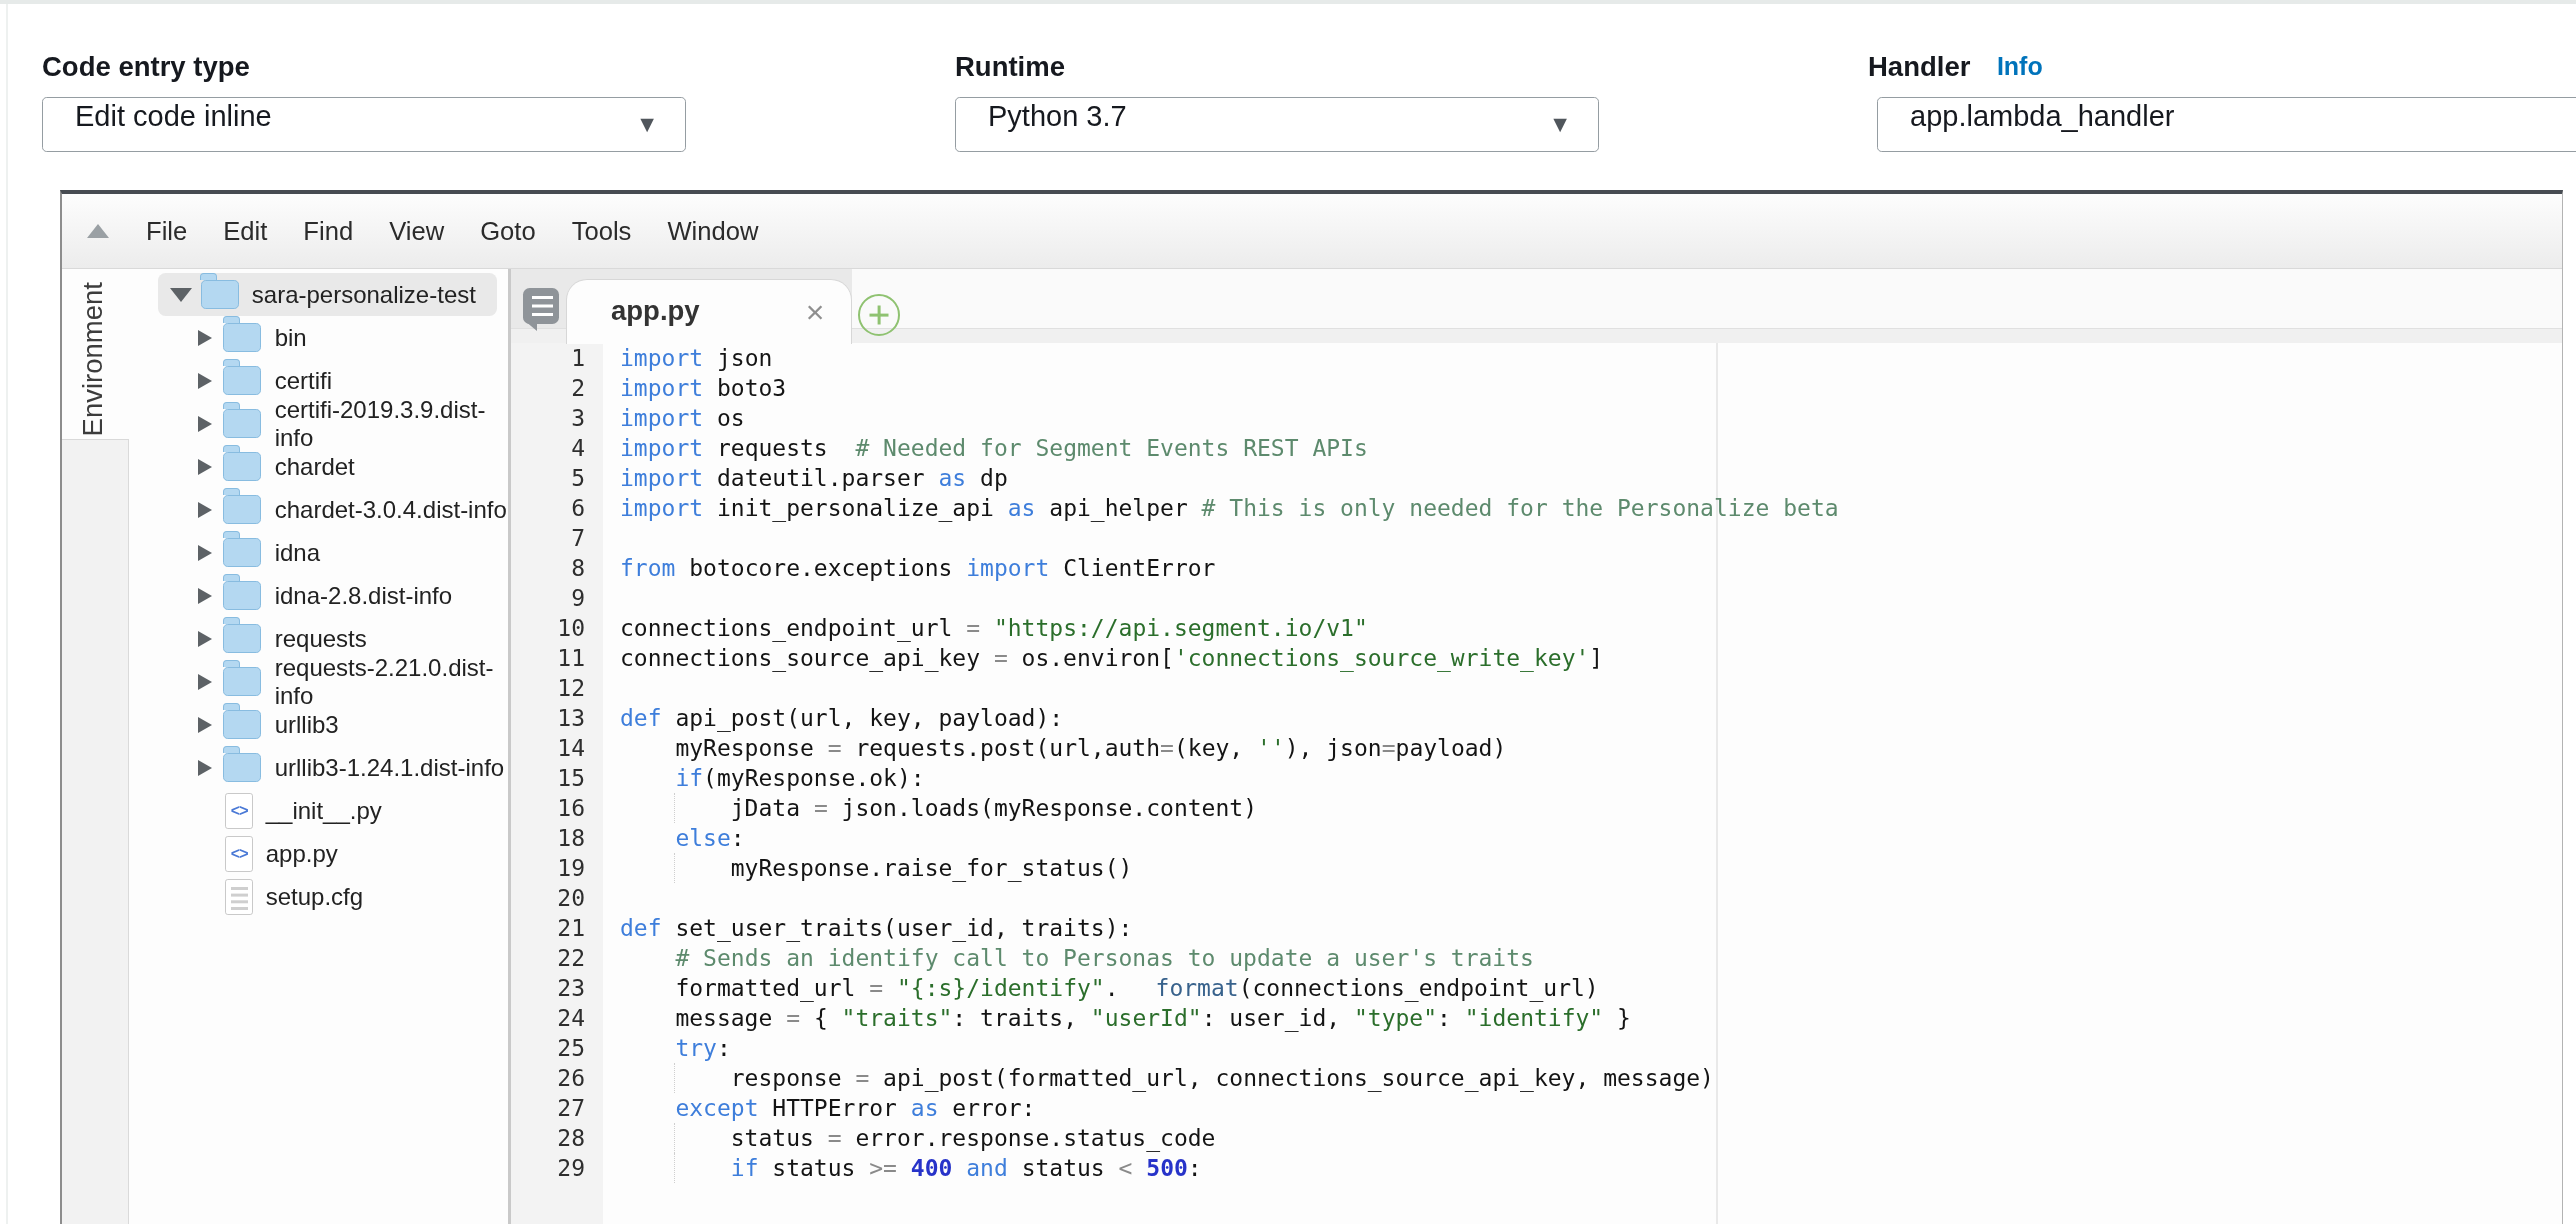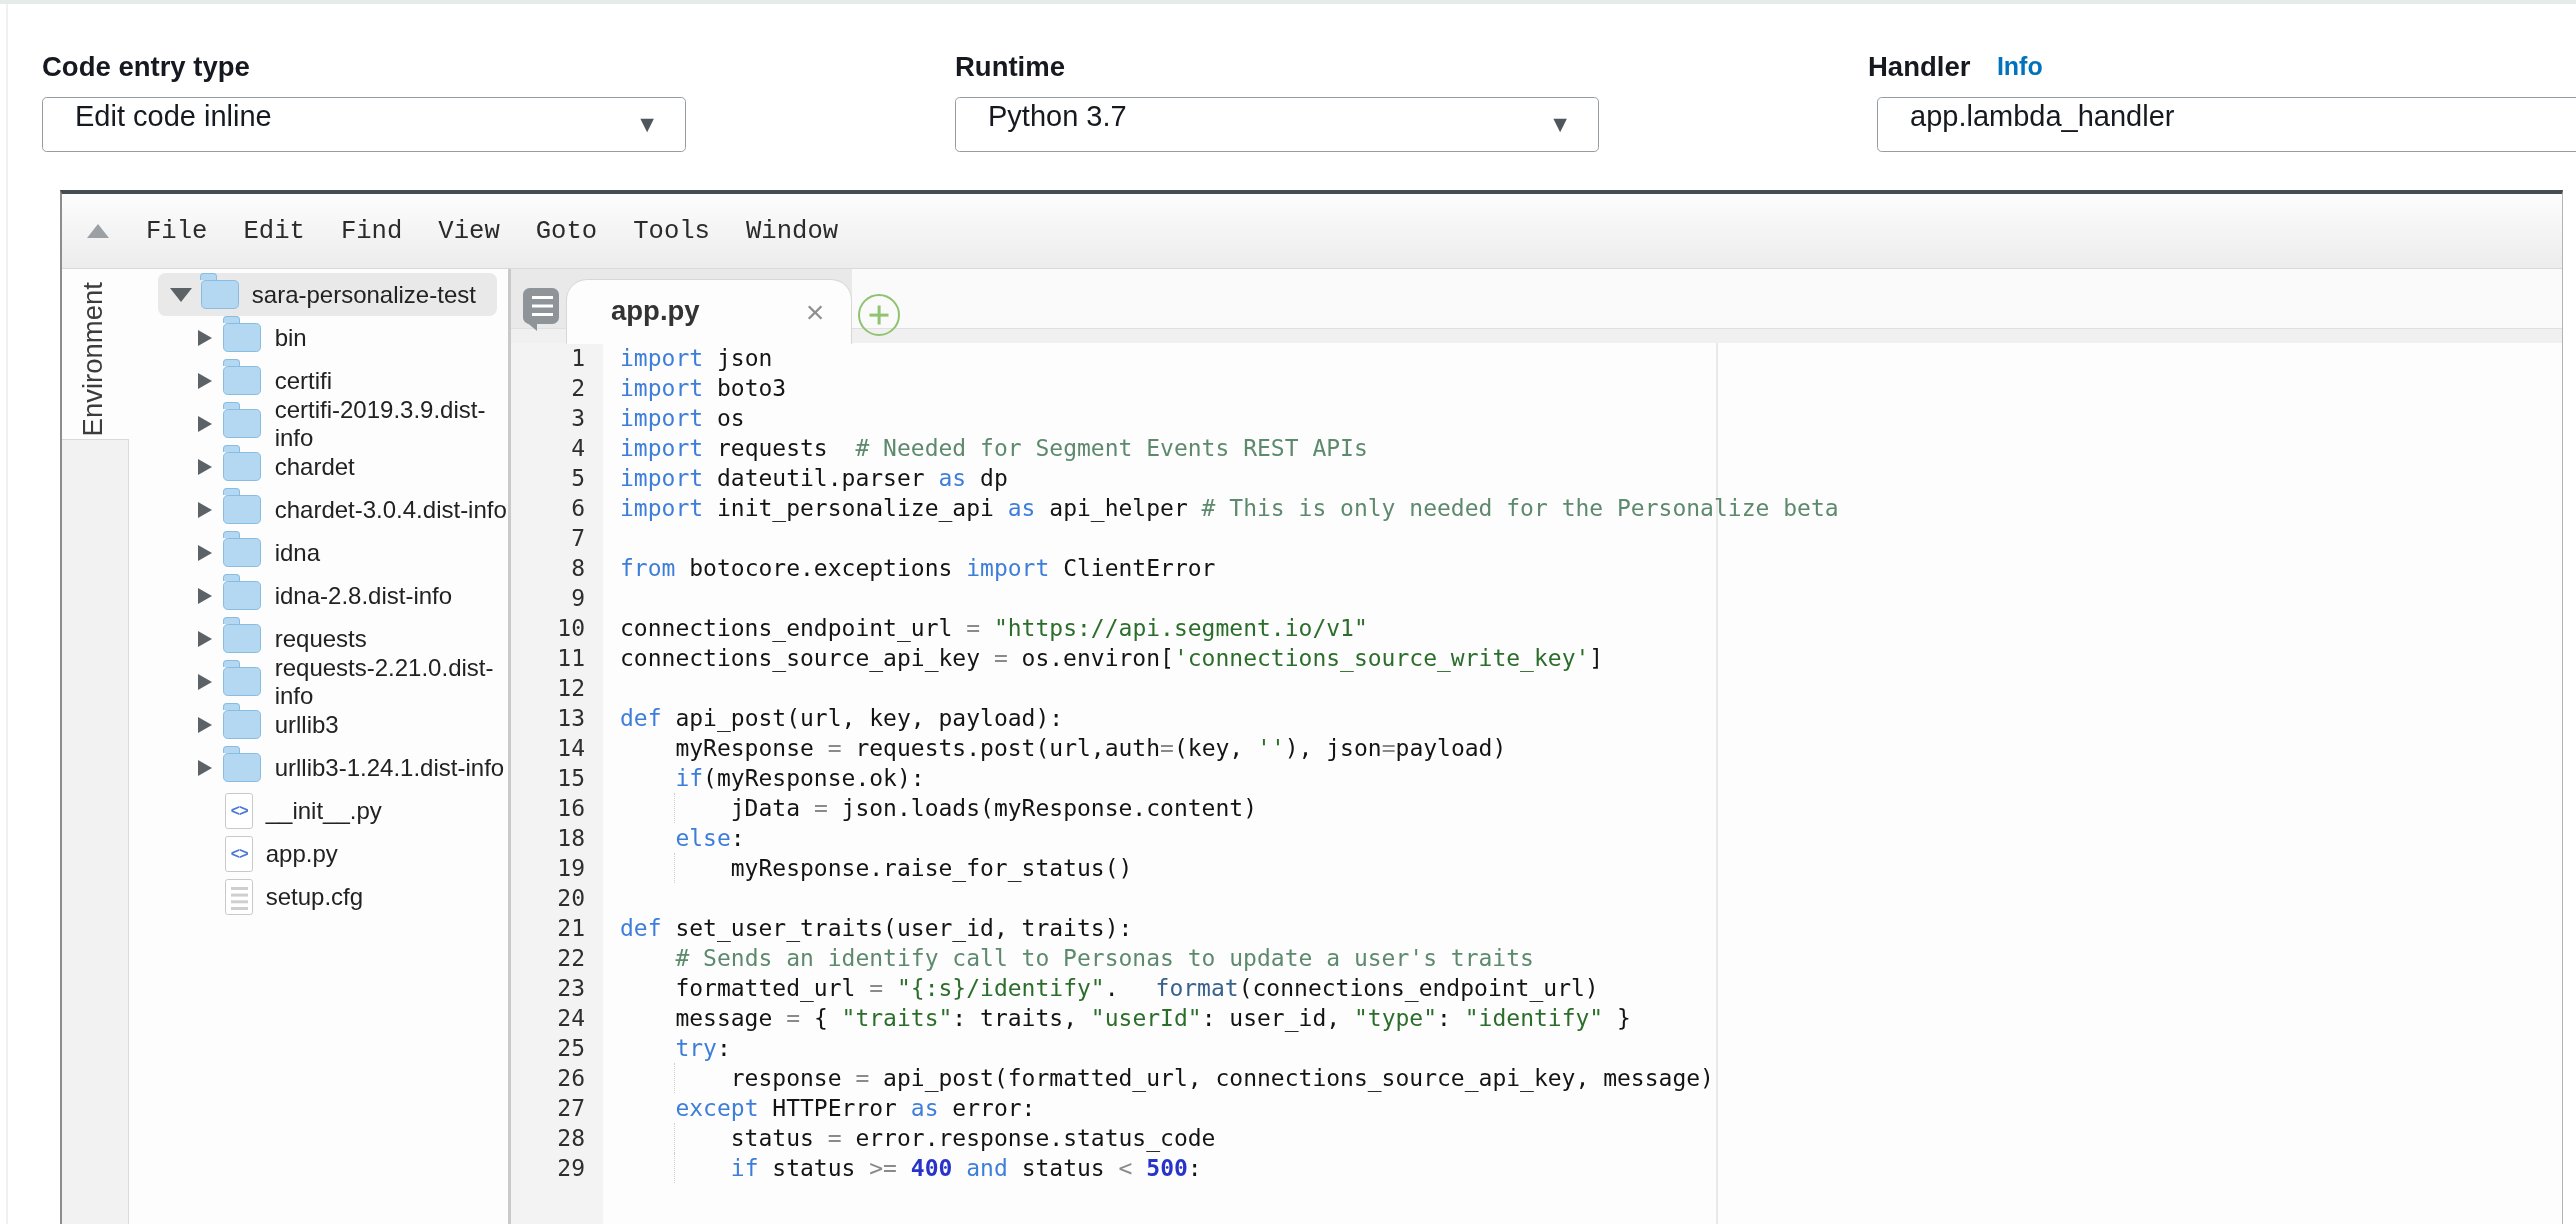--- a/index.html
+++ b/index.html
@@ -28,21 +28,21 @@
   #field-handler { left:1868px; }
   #field-handler .control { width:722px; padding-right:32px;margin-left:9px; }
 
   
   .window { position:absolute; left:60px; top:190px; width:2503px; height:1035px;
             background:#fdfdfd; border-top:4.7px solid #474c52; border-left:2.8px solid #8d8d8d;
             border-right:1.9px solid #b3b3b3; overflow:hidden; }
   
   .menubar { position:absolute; left:0; right:0; top:0; height:75px;
              background:linear-gradient(#fdfdfd,#ececec); border-bottom:1.9px solid #d9d9d9;
-             display:flex; align-items:flex-start;font-family:Liberation Mono, monospace; }
+             display:flex; align-items:flex-start; }
   .collapse-tri { position:absolute; left:25px; top:30px; width:0; height:0;
                   border-left:11.4px solid transparent; border-right:11.4px solid transparent;
                   border-bottom:14.2px solid #9aa0a4; }
   .menu-items { display:flex; margin-left:66px; list-style:none; height:75px; align-items:center; }
   .menu-items li { padding:0 18px; font-size:25.6px; color:#2b2b2b; cursor:default; }
 
   
   .env-gray { position:absolute; left:0; top:245px; width:67px; bottom:0;
               background:#f2f2f2; border-top:1.9px solid #d9d9d9; border-right:1.9px solid #dadada; }
   .env-label-wrap { position:absolute; left:0; top:81px; width:61px; height:169px;

